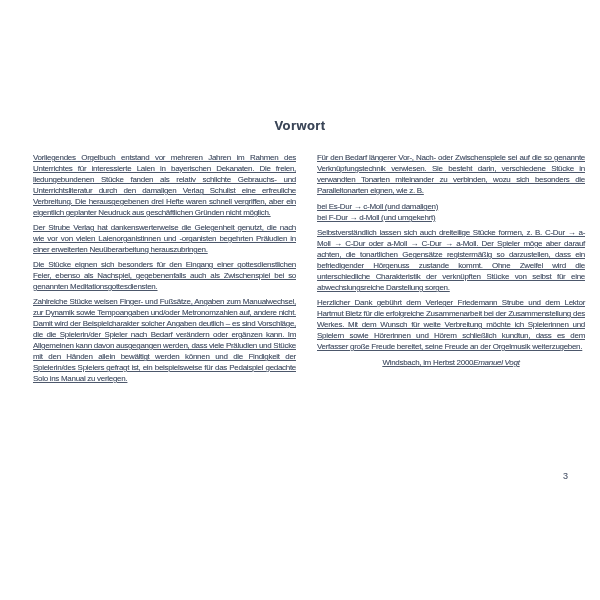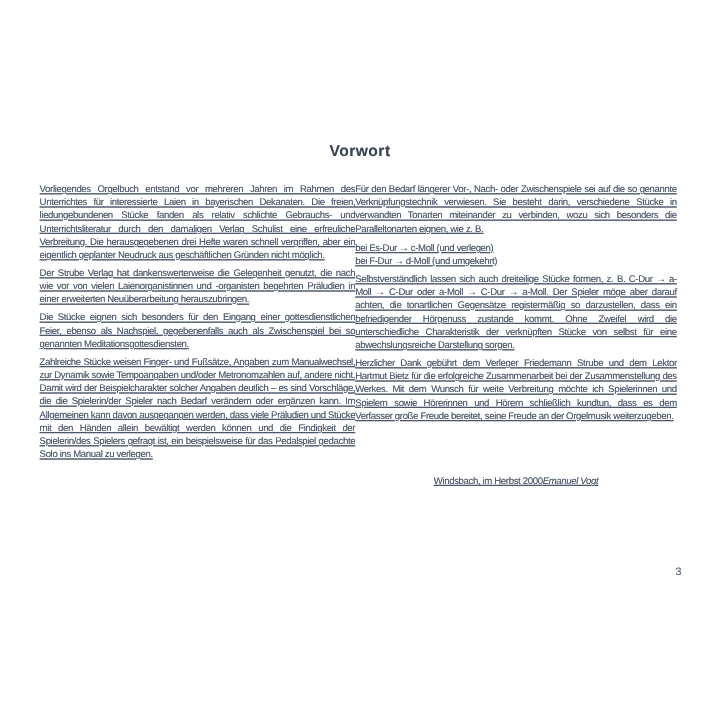--- a/index.html
+++ b/index.html
@@ -38,42 +38,41 @@
     position: absolute;
     top: 0;
     font-size: 8px;
     line-height: 11px;
     letter-spacing: -0.3px;
     color: #4c576b;
     text-shadow: 0 0 0.5px rgba(76,87,107,0.5);
     text-decoration: underline;
   }
   .col-left  { left: 0;   width: 263px; }
-  .col-right { left: 263px; width: 268px; }
+  .col-right { left: 284px; width: 268px; }
   .col p {
     margin: 0 0 4px 0;
     text-align: justify;
   }
   .key-list {
     margin: 0 0 4px 0;
     padding: 1px 0 0 0;
   }
   .key-list .key-line {
     line-height: 11px;
     text-align: left;
   }
   .signoff {
     display: flex;
     justify-content: center;
     align-items: baseline;
     margin-top: 5px;
   }
   .signoff .author {
     font-style: italic;
-    margin-top: 38px;
   }
   .page-number {
     position: absolute;
     top: 471px;
     right: 32px;
     font-size: 9px;
     color: #5a6477;
     text-shadow: 0 0 0.5px rgba(90,100,119,0.5);
   }
 </style>
@@ -90,21 +89,21 @@
       <p>Vorliegendes Orgelbuch entstand vor mehreren Jahren im Rahmen des Unterrichtes für interessierte Laien in bayerischen Dekanaten. Die freien, liedungebundenen Stücke fanden als relativ schlichte Gebrauchs- und Unterrichtsliteratur durch den damaligen Verlag Schulist eine erfreuliche Verbreitung. Die herausgegebenen drei Hefte waren schnell vergriffen, aber ein eigentlich geplanter Neudruck aus geschäftlichen Gründen nicht möglich.</p>
       <p>Der Strube Verlag hat dankenswerterweise die Gelegenheit genutzt, die nach wie vor von vielen Laienorganistinnen und -organisten begehrten Präludien in einer erweiterten Neuüberarbeitung herauszubringen.</p>
       <p>Die Stücke eignen sich besonders für den Eingang einer gottesdienstlichen Feier, ebenso als Nachspiel, gegebenenfalls auch als Zwischenspiel bei so genannten Meditationsgottesdiensten.</p>
       <p>Zahlreiche Stücke weisen Finger- und Fußsätze, Angaben zum Manualwechsel, zur Dynamik sowie Tempoangaben und/oder Metronomzahlen auf, andere nicht. Damit wird der Beispielcharakter solcher Angaben deutlich – es sind Vorschläge, die die Spielerin/der Spieler nach Bedarf verändern oder ergänzen kann. Im Allgemeinen kann davon ausgegangen werden, dass viele Präludien und Stücke mit den Händen allein bewältigt werden können und die Findigkeit der Spielerin/des Spielers gefragt ist, ein beispielsweise für das Pedalspiel gedachte Solo ins Manual zu verlegen.</p>
     </div>
 
     <div class="col col-right">
       <p>Für den Bedarf längerer Vor-, Nach- oder Zwischenspiele sei auf die so genannte Verknüpfungstechnik verwiesen. Sie besteht darin, verschiedene Stücke in verwandten Tonarten miteinander zu verbinden, wozu sich besonders die Paralleltonarten eignen, wie z. B.</p>
 
       <div class="key-list">
-        <div class="key-line">bei Es-Dur → c-Moll (und verlegen)</div>
+        <div class="key-line">bei Es-Dur → c-Moll (und damaligen)</div>
         <div class="key-line">bei F-Dur → d-Moll (und umgekehrt)</div>
       </div>
 
       <p>Selbstverständlich lassen sich auch dreiteilige Stücke formen, z. B. C-Dur → a-Moll → C-Dur oder a-Moll → C-Dur → a-Moll. Der Spieler möge aber darauf achten, die tonartlichen Gegensätze registermäßig so darzustellen, dass ein befriedigender Hörgenuss zustande kommt. Ohne Zweifel wird die unterschiedliche Charakteristik der verknüpften Stücke von selbst für eine abwechslungsreiche Darstellung sorgen.</p>
       <p>Herzlicher Dank gebührt dem Verleger Friedemann Strube und dem Lektor Hartmut Bietz für die erfolgreiche Zusammenarbeit bei der Zusammenstellung des Werkes. Mit dem Wunsch für weite Verbreitung möchte ich Spielerinnen und Spielern sowie Hörerinnen und Hörern schließlich kundtun, dass es dem Verfasser große Freude bereitet, seine Freude an der Orgelmusik weiterzugeben.</p>
 
       <div class="signoff">
         <span class="place-date">Windsbach, im Herbst 2000</span>
         <span class="author">Emanuel Vogt</span>
       </div>

